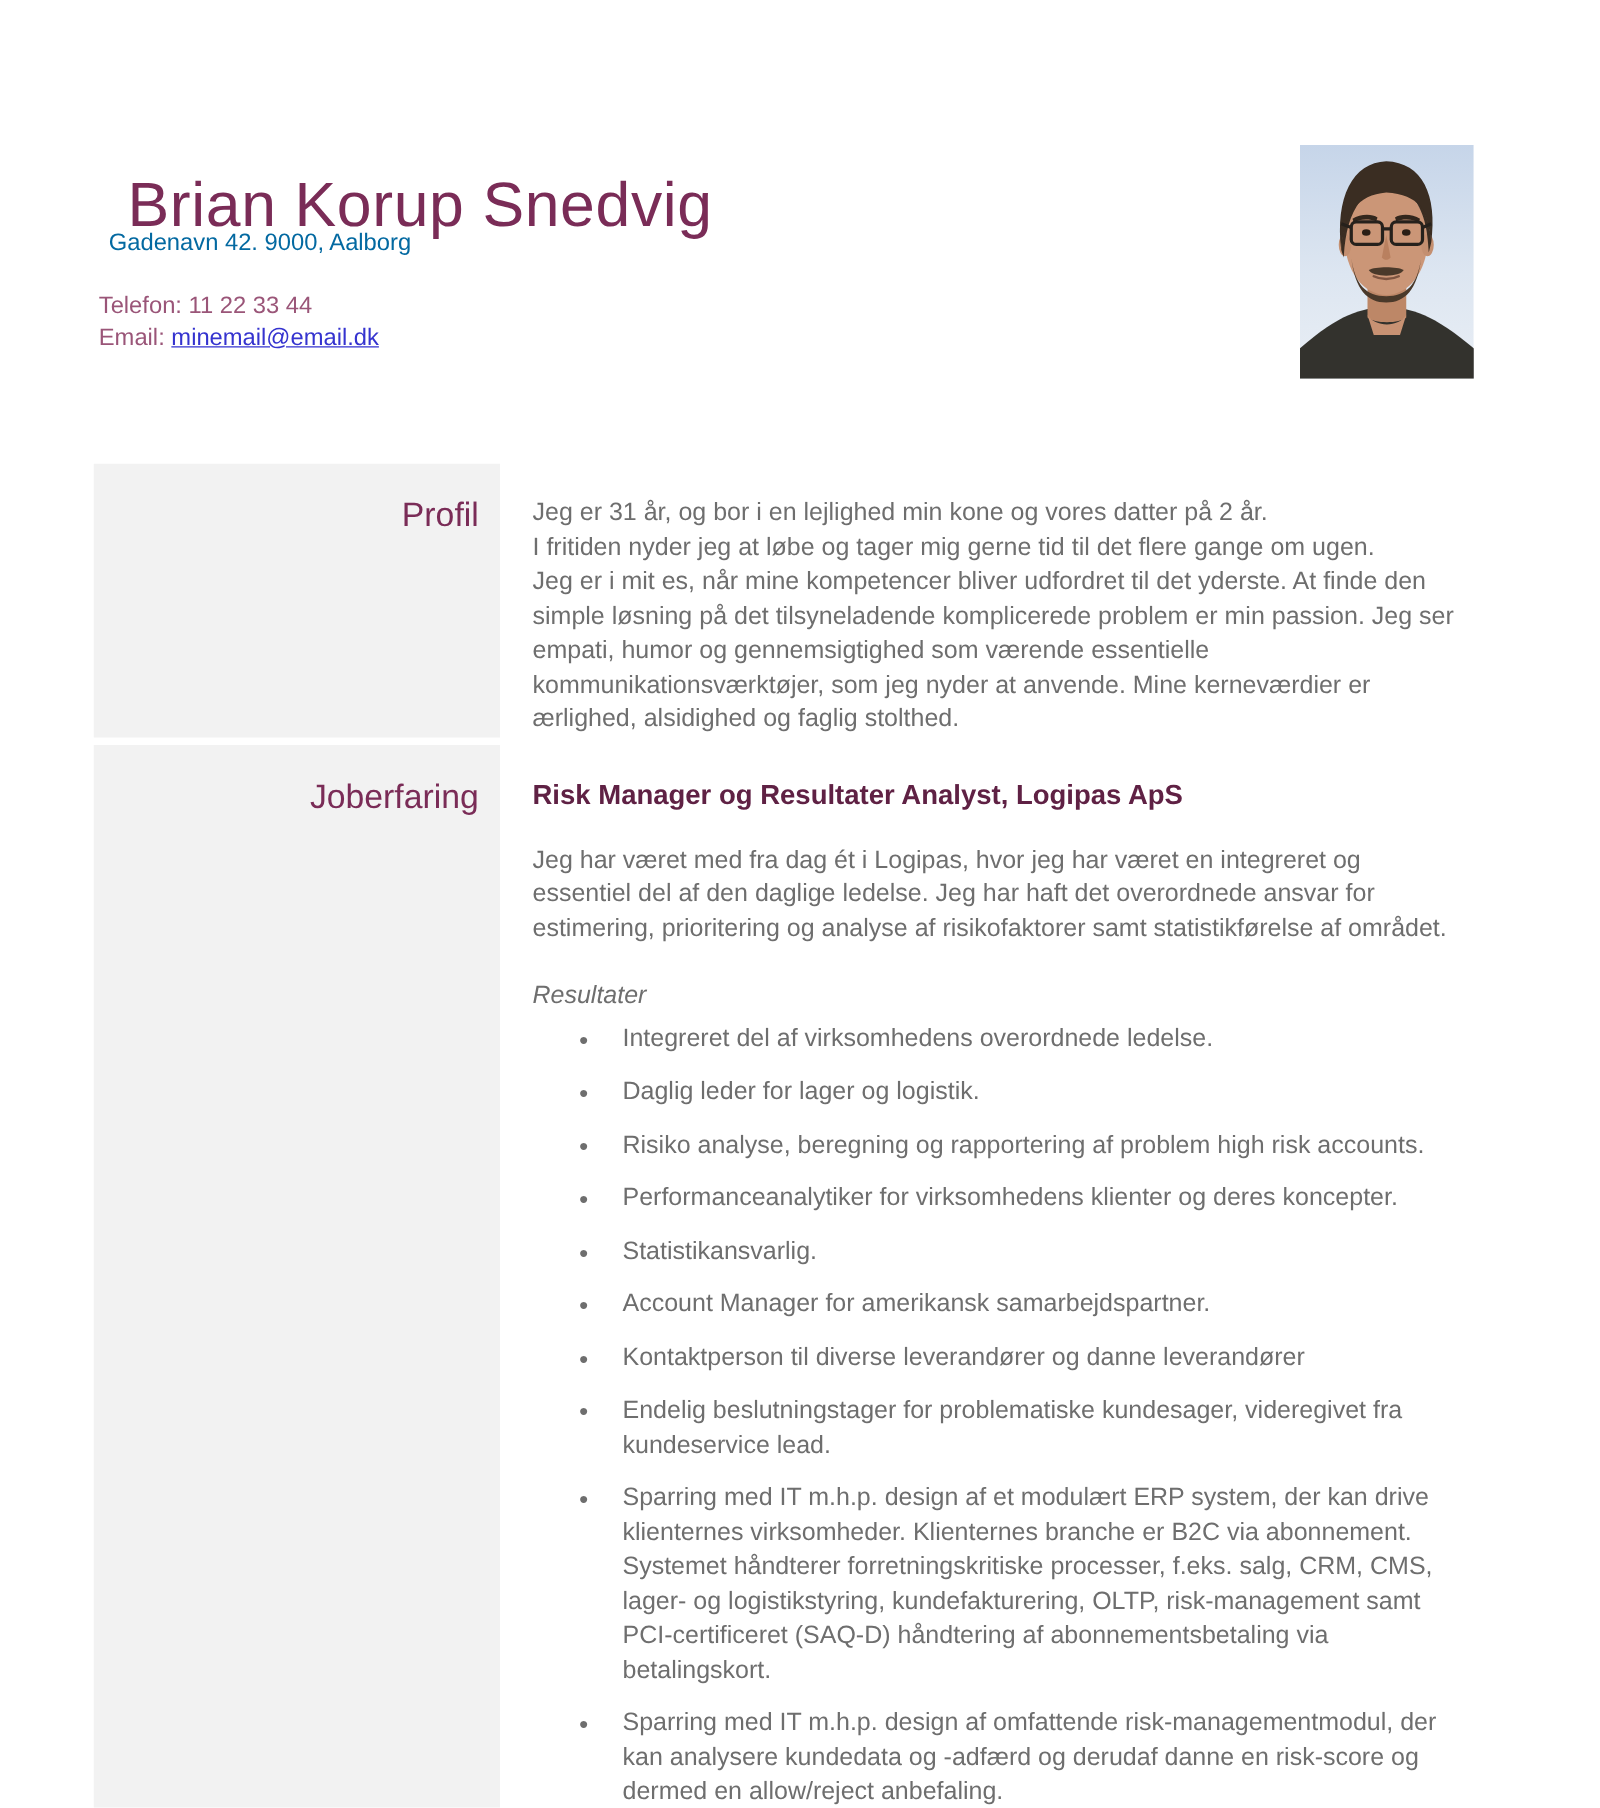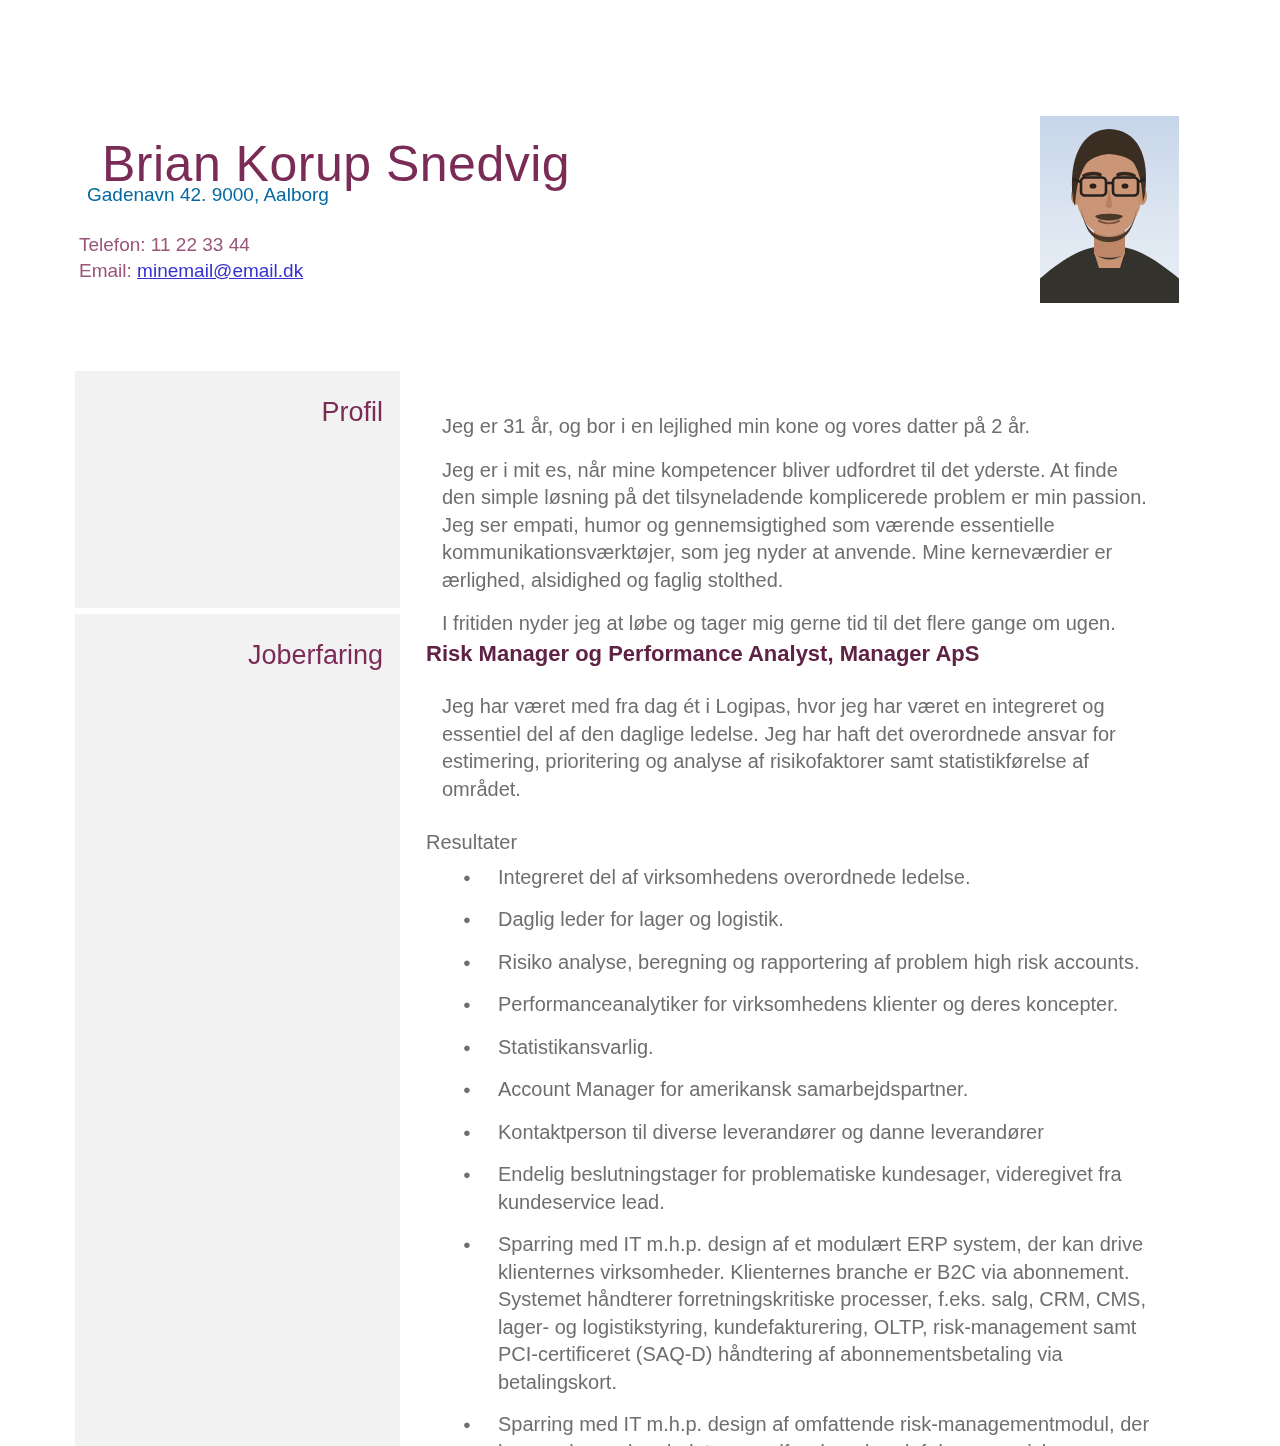--- a/index.html
+++ b/index.html
@@ -50,33 +50,33 @@
     text-align: right;
     padding: 26px 17px 0 0;
     font-size: 27px; color: #7a2c57;
   }
   .content-col {
     flex: 1;
     padding: 26px 40px 0 26px;
     font-size: 20px; line-height: 27.5px; color: #6e6e6e;
   }
 
-  .para { margin: 16px; }
+  .para { margin: 0; }
 
   
   .job-title {
     margin: 0; font-size: 22px; font-weight: 700;
     color: #5f2144; line-height: 28px;
   }
   .job-period {
     margin: 2px 0 0 0; font-size: 21px; font-weight: 700;
     color: #b3b3b3; line-height: 27px;
   }
   .job-intro { margin-top: 25px; }
-  .results-label { margin-top: 26px; }
+  .results-label { margin-top: 26px; font-style: italic; }
 
   ul.results {
     list-style: none;
     margin: 7px 0 0 0; padding: 0;
   }
   ul.results li {
     position: relative;
     padding-left: 72px;
     margin-bottom: 15px;
   }
@@ -146,29 +146,29 @@
     </svg>
   </div>
 
   <div class="main">
 
     <div class="section-row row-profil">
       <div class="label-col">Profil</div>
       <div class="content-col">
 
       <p class="para">Jeg er 31 år, og bor i en lejlighed min kone og vores datter på 2 år.</p>
+          <p class="para">I fritiden nyder jeg at løbe og tager mig gerne tid til det flere gange om ugen.</p>
           <p class="para">Jeg er i mit es, når mine kompetencer bliver udfordret til det yderste. At finde den simple løsning på det tilsyneladende komplicerede problem er min passion. Jeg ser empati, humor og gennemsigtighed som værende essentielle kommunikationsværktøjer, som jeg nyder at anvende. Mine kerneværdier er ærlighed, alsidighed og faglig stolthed.</p>
-          <p class="para">I fritiden nyder jeg at løbe og tager mig gerne tid til det flere gange om ugen.</p>
         </div>
     </div>
 
     <div class="section-row row-job">
       <div class="label-col">Joberfaring</div>
       <div class="content-col">
-        <h2 class="job-title">Risk Manager og Performance Analyst, Manager ApS</h2>
+        <h2 class="job-title">Risk Manager og Resultater Analyst, Logipas ApS</h2>
         <p class="para job-intro">Jeg har været med fra dag ét i Logipas, hvor jeg har været en integreret og essentiel del af den daglige ledelse. Jeg har haft det overordnede ansvar for estimering, prioritering og analyse af risikofaktorer samt statistikførelse af området.</p>
         <div class="results-label">Resultater</div>
         <ul class="results">
 
             <li><span class="bullet-dot">●</span><span>Integreret del af virksomhedens overordnede ledelse.</span></li>
 
             <li><span class="bullet-dot">●</span><span>Daglig leder for lager og logistik.</span></li>
 
             <li><span class="bullet-dot">●</span><span>Risiko analyse, beregning og rapportering af problem high risk accounts.</span></li>
 

